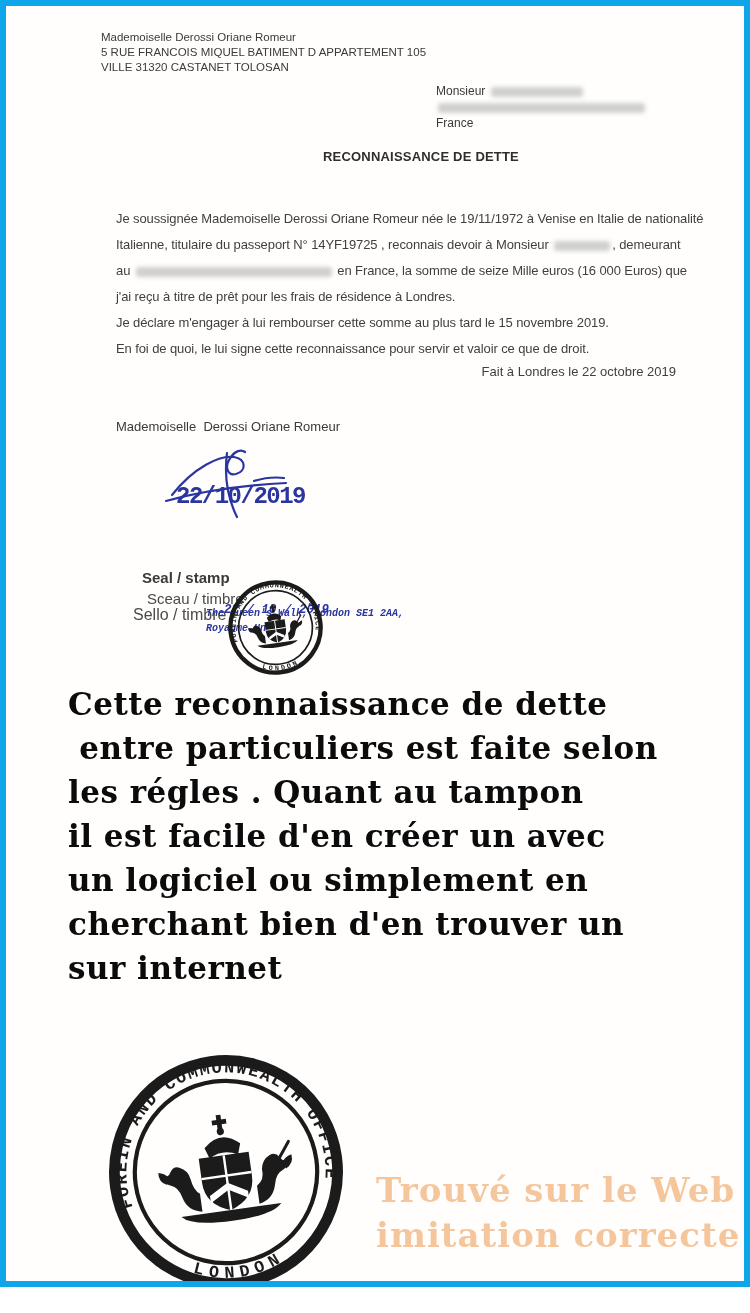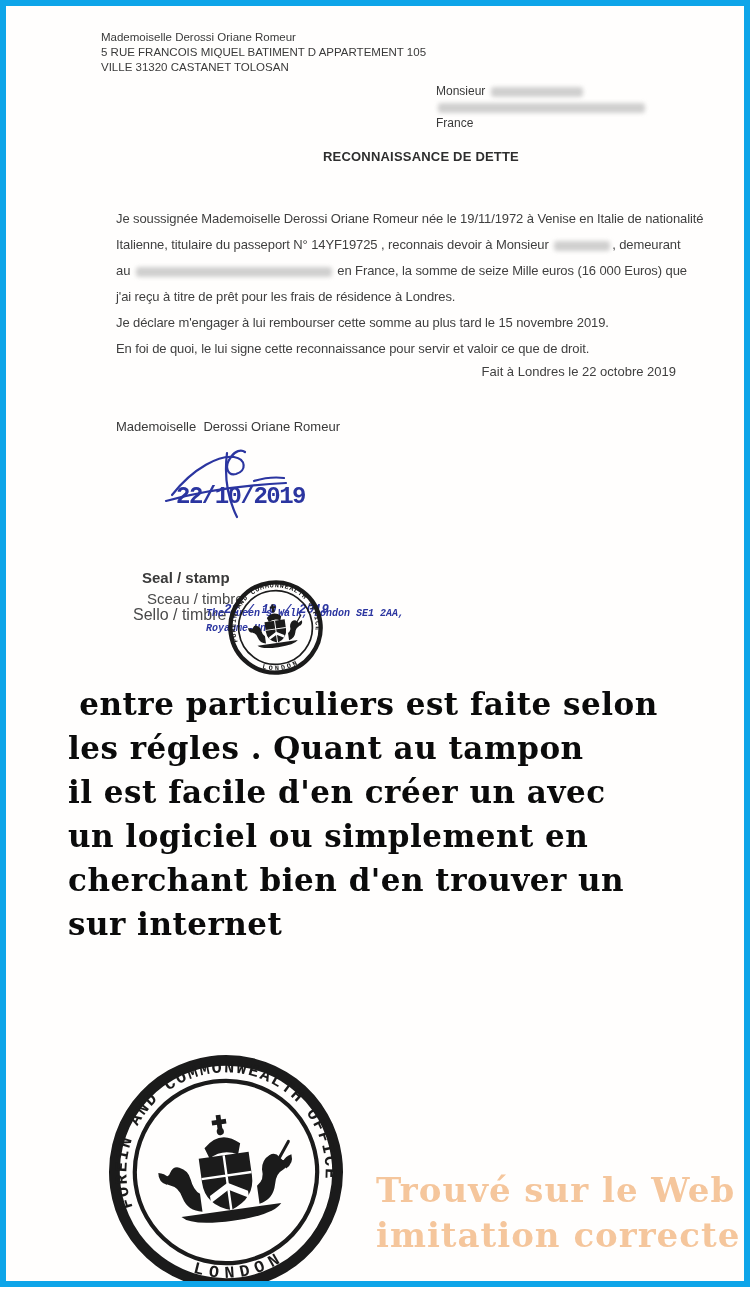--- a/index.html
+++ b/index.html
@@ -126,21 +126,21 @@
       <path d="M84 118 l16 -9 16 9 v6 l-16 -9 -16 9 z" fill="#ffffff"></path>
       <path d="M76 130 q-12 -2 -15 -14 q-2 -9 -8 -11 q-5 -2 -6 -8 q5 1 7 -3 q3 -5 8 -3 q7 3 8 11 q1 9 6 13 z" fill="#1b1b1b"></path>
       <path d="M50 104 q-7 -3 -6 -11 q5 1 8 5 z" fill="#1b1b1b"></path>
       <path d="M124 130 q12 -2 15 -14 q2 -9 8 -11 q5 -2 6 -8 q-5 1 -7 -3 q-3 -5 -8 -3 q-7 3 -8 11 q1 9 -6 13 z" fill="#1b1b1b"></path>
       <path d="M146 94 l9 -12" stroke="#1b1b1b" stroke-width="2.5" stroke-linecap="round"></path>
       <path d="M150 104 q7 -3 6 -11 q-5 1 -8 5 z" fill="#1b1b1b"></path>
       <path d="M58 132 h84 q-8 9 -42 9 q-34 0 -42 -9 z" fill="#1b1b1b"></path>
     </g>
   </svg>
 
-  <div class="abs annotation"><div> entre particuliers est faite selon</div><div>les régles . Quant au tampon</div><div>il est facile d'en créer un avec</div><div>un logiciel ou simplement en</div><div>cherchant bien d'en trouver un</div><div>sur internet</div></div>
+  <div class="abs annotation"><div>Cette reconnaissance de dette</div><div> entre particuliers est faite selon</div><div>les régles . Quant au tampon</div><div>il est facile d'en créer un avec</div><div>un logiciel ou simplement en</div><div>cherchant bien d'en trouver un</div><div>sur internet</div></div>
 
   <svg class="abs stamp-big" viewBox="0 0 200 200">
     <defs>
       <path id="arcTop2" d="M 22 128.4 A 83 83 0 1 1 178 128.4"></path>
       <path id="arcBot2" d="M 49.5 172.1 A 88 88 0 0 0 150.5 172.1"></path>
     </defs>
     <circle cx="100" cy="100" r="93" fill="none" stroke="#1b1b1b" stroke-width="9"></circle>
     <circle cx="100" cy="100" r="76" fill="none" stroke="#1b1b1b" stroke-width="3.5"></circle>
     <text class="stamp-text" font-size="14" letter-spacing="1.5">
       <textPath href="#arcTop2" startOffset="50%" text-anchor="middle">FOREIN AND COMMONWEALTH OFFICE</textPath>

